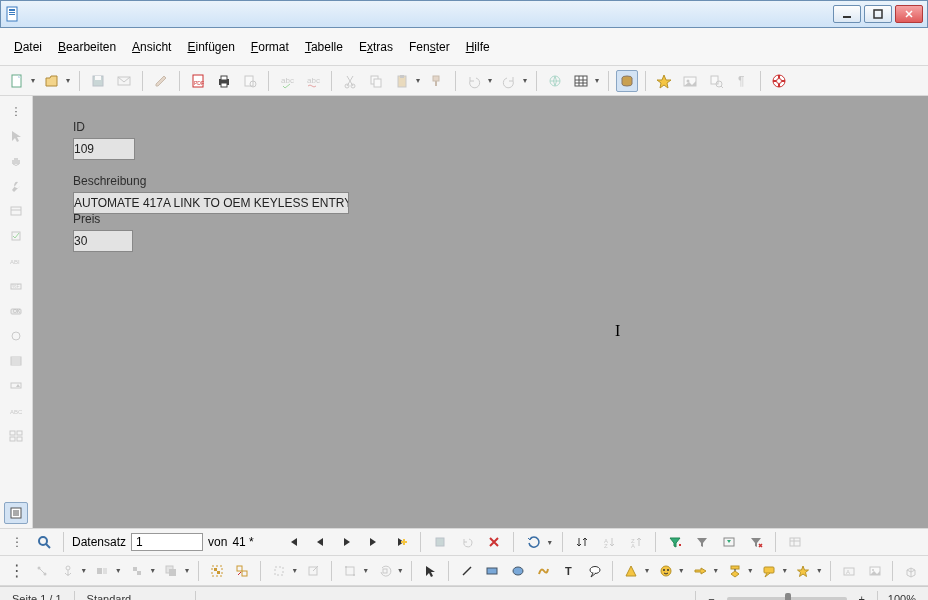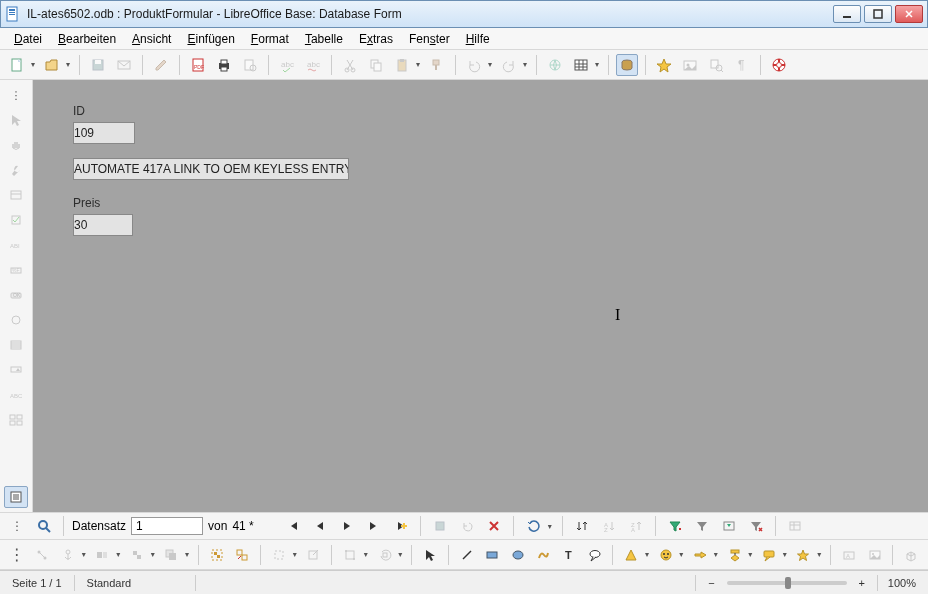--- a/index.html
+++ b/index.html
@@ -6,21 +6,21 @@
 body { width: 928px; height: 600px; background: #fff; overflow: hidden; position: relative; }
 
 
 .titlebar { height: 28px; background: linear-gradient(#eaf3fb,#cfe3f7); border: 1px solid #6b8fb3; display: flex; align-items: center; padding: 0 4px; font-size: 12px; color: #1a1a1a; }
 .titlebar .doc-icon { width: 16px; height: 16px; margin-right: 6px; display: inline-flex; align-items: center; justify-content: center; }
 .titlebar .spacer { flex: 1; }
 .winbtn { width: 28px; height: 18px; margin-left: 3px; border: 1px solid #6b8fb3; background: linear-gradient(#fdfdfd,#dce8f4); border-radius: 2px; display: inline-flex; align-items: center; justify-content: center; font-size: 10px; cursor: pointer; }
 .winbtn.close { background: linear-gradient(#f6a4a4,#e05b5b); border-color: #b23a3a; color: #fff; }
 
 
-.menubar { height: 22px; background: #f7f7f7; border-bottom: 1px solid #d8d8d8; display: flex; align-items: center; padding: 0 6px; font-size: 12px; }
+.menubar { height: 38px; background: #f7f7f7; border-bottom: 1px solid #d8d8d8; display: flex; align-items: center; padding: 0 6px; font-size: 12px; }
 .menubar .menuitem { padding: 2px 8px; cursor: pointer; }
 .menubar .menuitem u { text-decoration: underline; }
 
 
 .toolbar { height: 30px; background: #f5f5f5; border-bottom: 1px solid #d8d8d8; display: flex; align-items: center; padding: 0 6px; gap: 4px; }
 .tool { width: 22px; height: 22px; display: inline-flex; align-items: center; justify-content: center; border: 1px solid transparent; border-radius: 2px; cursor: pointer; color: #555; }
 .tool.disabled { opacity: 0.4; cursor: default; }
 .tool.active { border-color: #8aa6c4; background: #d3e3f4; }
 .sep { width: 1px; height: 20px; background: #ccc; margin: 0 3px; }
 .drop { width: 8px; display:inline-flex; align-items:center; justify-content:center; color:#555; font-size:8px; cursor:pointer; margin-left:-3px;}
@@ -62,21 +62,20 @@
 
 <div class="titlebar">
   <span class="doc-icon">
     <svg width="16" height="16">
         <rect x="2" y="1" width="10" height="14" fill="#fff" stroke="#3a7bbf"></rect>
         <rect x="4" y="3" width="6" height="2" fill="#3a7bbf"></rect>
         <rect x="4" y="6" width="6" height="1" fill="#3a7bbf"></rect>
         <rect x="4" y="8" width="6" height="1" fill="#3a7bbf"></rect>
       </svg>
   </span>
-  <span>IL-ates6502.odb : ProduktFormular - LibreOffice Base: Database Form</span>
   <span class="spacer"></span>
   <span class="winbtn">
       <svg width="10" height="10">
         <rect x="1" y="7" width="8" height="2" fill="#333"></rect>
       </svg>
     </span>
   <span class="winbtn">
       <svg width="10" height="10">
         <rect x="1" y="1" width="8" height="8" fill="none" stroke="#333" stroke-width="1.5"></rect>
       </svg>
@@ -350,20 +349,21 @@
         </svg>
       </span>
   </div>
 
   <div class="canvas">
     <div class="field-group fg-id">
       <div class="field-label">ID</div>
       <input class="field-input" value="109" style="">
     </div>
     <div class="field-group fg-desc">
+      <div class="field-label">Beschreibung</div>
       <input class="field-input" value="AUTOMATE 417A LINK TO OEM KEYLESS ENTRY" style="">
     </div>
     <div class="field-group fg-price">
       <div class="field-label">Preis</div>
       <input class="field-input" value="30" style="">
     </div>
     <div class="text-cursor">I</div>
   </div>
 </div>
 

